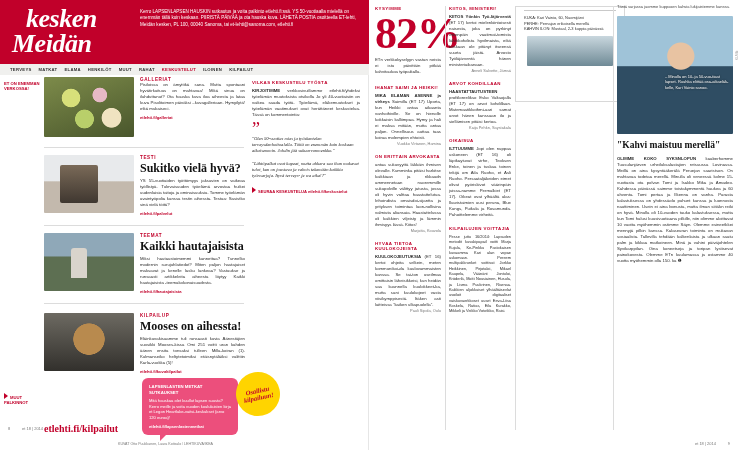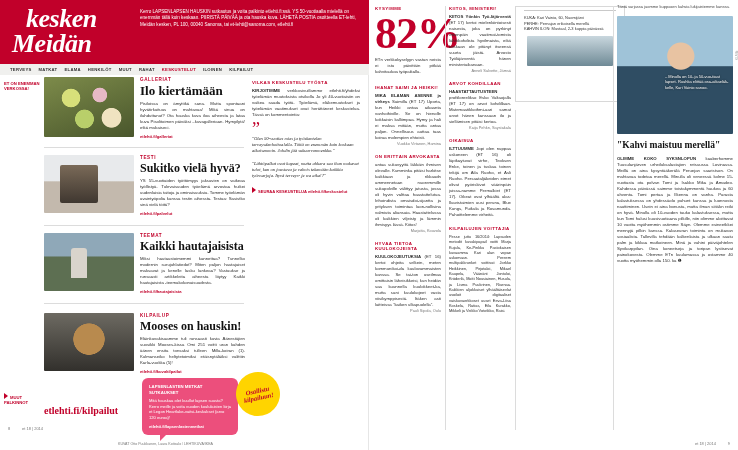--- a/index.html
+++ b/index.html
@@ -195,21 +195,21 @@
   }
   .rule-v { position:absolute; width:1px; background:#dcdcdc; }
   .rule-h { position:absolute; height:1px; background:#dcdcdc; }
   .red-arrow {
     display:inline-block; width:0;height:0;
     border-top:3px solid transparent;border-bottom:3px solid transparent;
     border-left:4px solid #c1002a; margin-right:2px;
   }
   .cta {
     position: absolute; font-family:"Liberation Serif",serif; font-weight:bold;
-    color:#c1002a; font-size: 10px;
+    color:#c1002a; font-size: 10px; margin-top: 18px;
   }
   .rot-credit {
     position:absolute; transform: rotate(-90deg); transform-origin: left top;
     font-size: 3.4px; color:#999;
   }
 </style>
 </head>
 <body>
 
 <div class="page">
@@ -241,21 +241,20 @@
       <div class="side-tag" style="top:6px;">ET ON ENEMMÄN VERKOSSA!</div>
       <div class="side-tag" style="top:318px;">
         <span class="red-arrow"></span><span>MUUT PALKINNOT</span>
       </div>
 
       <div class="story" style="left:44px; top:2px; width:90px;">
         <div class="thumb ph-food" style="position:relative; width:90px; height:60px;"></div>
       </div>
       <div class="story" style="left:140px; top:2px; width:105px;">
         <div class="kicker">GALLERIAT</div>
-        <div class="headline" style="font-size:13px; margin:2px 0 4px;">Ilo kiertämään</div>
         <div class="body-text">Pisiloissa on ämyttikä sana. Mutta spontaani hyvätirkuituus on mahtavaa! Mikä sinua on ilahduttanut? Ota hauska kuva iloa aiheesta ja lataa kuva Pisolitoimen päiväksi –kuvagalleriaan. Hymyilytä! etkä mukaiseci.</div>
         <div style="font-size:4.1px; color:#c1002a; margin-top:3px; font-weight:bold;">etlehti.fi/galleriat</div>
       </div>
 
       <div class="rule-h" style="left:44px; top:72px; width:200px;"></div>
 
       <div class="story" style="left:44px; top:80px;">
         <div class="thumb ph-office" style="position:relative; width:90px; height:58px;"></div>
       </div>
       <div class="story" style="left:140px; top:80px; width:105px;">
@@ -277,21 +276,21 @@
         <div style="font-size:4.1px; color:#c1002a; margin-top:3px; font-weight:bold;">etlehti.fi/hautajaisista</div>
       </div>
 
       <div class="rule-h" style="left:44px; top:228px; width:200px;"></div>
 
       <div class="story" style="left:44px; top:238px;">
         <div class="thumb ph-cat" style="position:relative; width:90px; height:58px;"></div>
       </div>
       <div class="story" style="left:140px; top:238px; width:105px;">
         <div class="kicker">KILPAILUP</div>
-        <div class="headline" style="font-size:12px; margin:2px 0 4px;">Mooses on hauskin!</div>
+        <div class="headline" style="font-size:12px; margin:2px 0 4px;">Mooses on aihessta!</div>
         <div class="body-text">Eläinkuvakisaamme tuli runsaasti kuvia Äänestäjien suosikki Mooses-kissa Omi 251 voitti uran kahden äänen ensita tonsaksi tulleen Milla-koiran (1). Kulmanseiko heltytetoimiksi etäisnytäläiksi valittiin Karla-vuokka (5)!</div>
         <div style="font-size:4.1px; color:#c1002a; margin-top:3px; font-weight:bold;">etlehti.fi/kuvakilpailut</div>
       </div>
 
       <div class="cta" style="left:44px; top:330px;">etlehti.fi/kilpailut</div>
 
       <div class="footer" style="left:8px;">8</div>
       <div class="footer" style="left:22px;">et 18 | 2014</div>
     </div>
 

